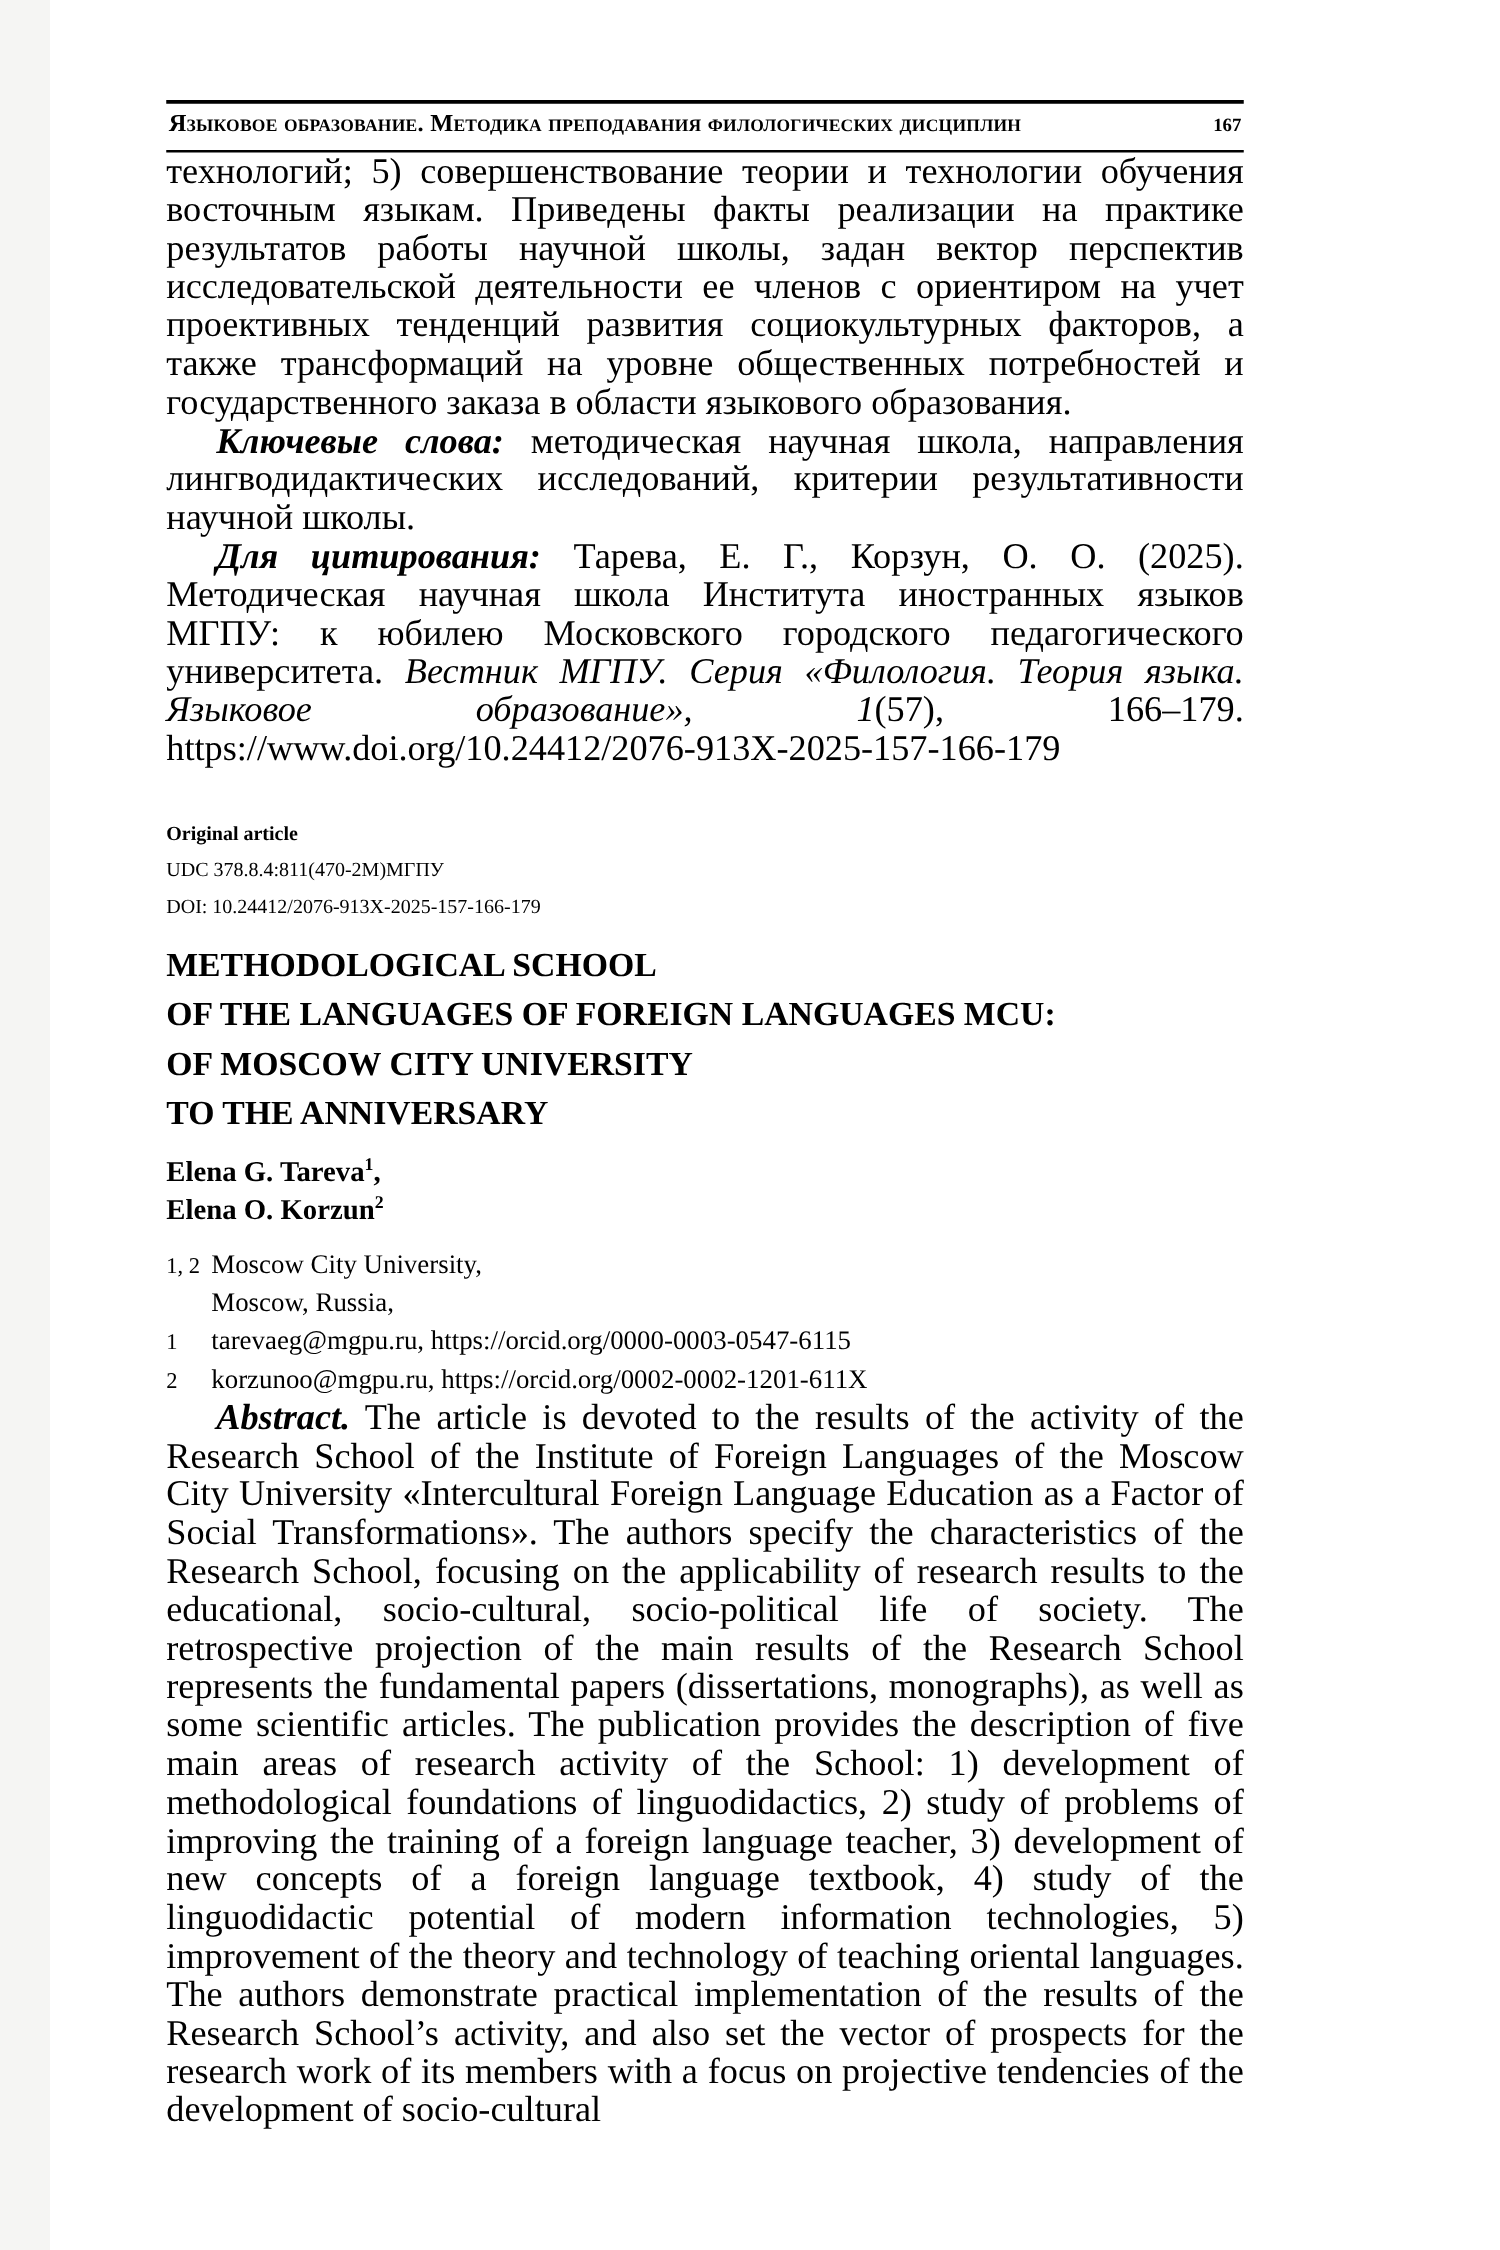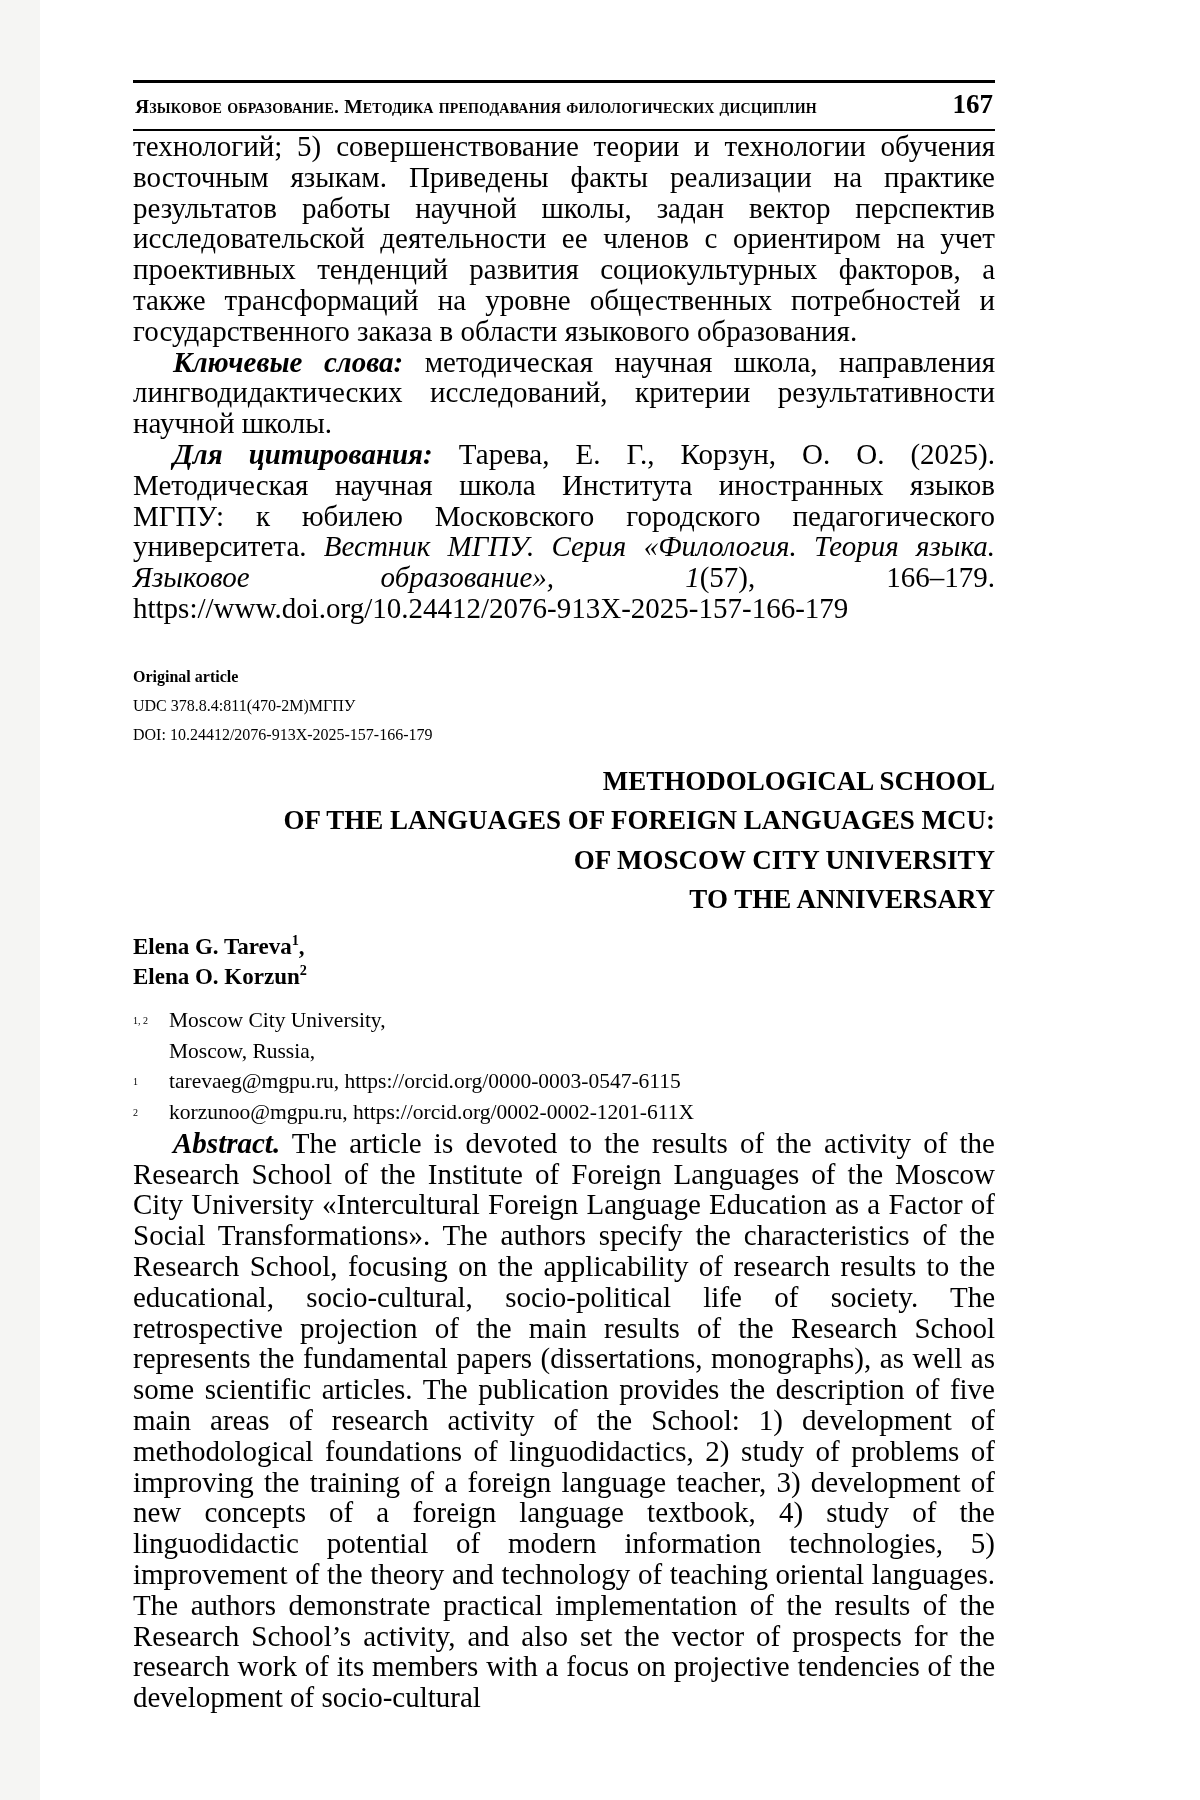--- a/index.html
+++ b/index.html
@@ -35,21 +35,21 @@
   }
   .header-title {
     font-weight: bold;
     font-variant: small-caps;
     font-size: 19.5px;
     letter-spacing: 0.2px;
     white-space: nowrap;
   }
   .page-num {
     font-weight: bold;
-    font-size: 27px;
+    font-size: 15px;
     padding-left: 20px;
   }
   
   .body-text p { margin: 0; }
   .para {
     font-size: 29px;
     line-height: 30.8px;
     text-align: justify;
   }
   .indent { text-indent: 40px; }
@@ -57,35 +57,35 @@
   .keywords { margin-top: 15px; }
   .citation { margin-top: 16px; }
   .bi { font-weight: bold; font-style: italic; }
   .it { font-style: italic; }
   
   .meta { margin-top: 38px; font-size: 16px; line-height: 29px; }
   .meta .type { font-weight: bold; }
   
   .article-title {
     margin-top: 13px;
-    text-align: right;
+    text-align: left;
     font-weight: bold;
     font-size: 27px;
     line-height: 39.5px;
   }
   
   .authors { margin-top: 12px; font-weight: bold; font-size: 23px; line-height: 30.5px; }
   .sup { font-size: 62%; vertical-align: super; line-height: 0; }
   
   .affils { margin-top: 12px; font-size: 21.5px; }
   .aff-row { display: flex; line-height: 30px; }
   .aff-sup {
     width: 36px;
     flex: 0 0 36px;
-    font-size: 10px;
+    font-size: 18px;
     padding-top: 1px;
   }
   .aff-text { flex: 1; }
   
   .abstract { margin-top: 15px; }
 </style>
 </head>
 <body>
 
 <div class="sheet">

